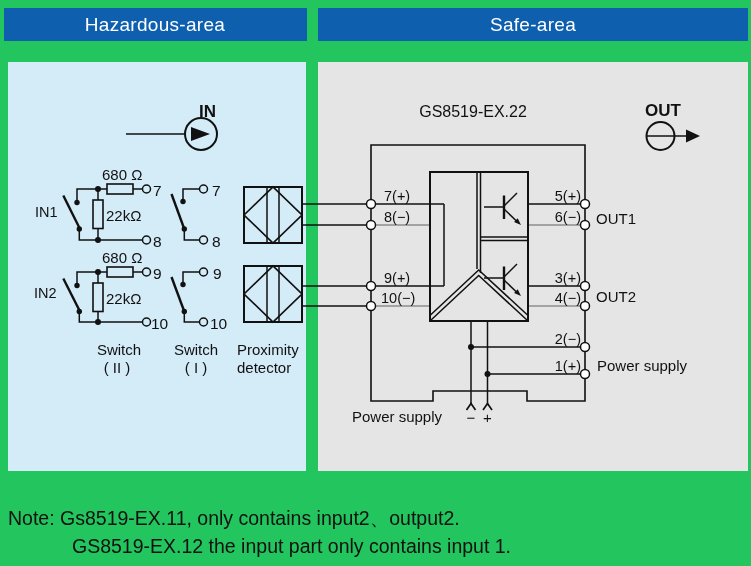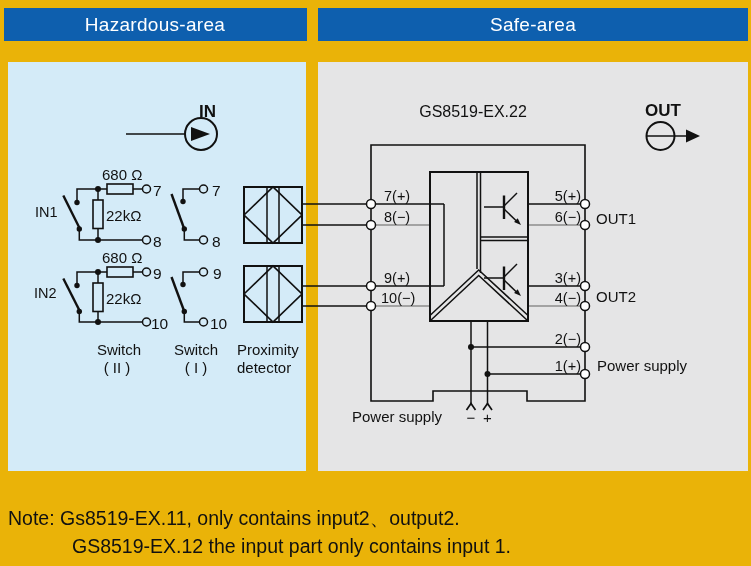--- a/index.html
+++ b/index.html
@@ -1,16 +1,16 @@
 <!DOCTYPE html>
 <html><head>
 <meta charset="utf-8">
 <style>
   html,body{margin:0;padding:0;background:#fff;}
-  .screen{position:relative;width:751px;height:566px;background:#eab308;font-family:"Liberation Sans",sans-serif;overflow:hidden;}
+  .screen{position:relative;width:751px;height:566px;background:#22c55e;font-family:"Liberation Sans",sans-serif;overflow:hidden;}
   svg{position:absolute;left:0;top:0;}
   text{font-family:"Liberation Sans","DejaVu Sans",sans-serif;fill:#111111;}
   .hdr{font-size:19px;fill:#ffffff;letter-spacing:.3px;}
   .big{font-size:16px;}
   .io{font-size:17px;font-weight:700;}
   .lbl{font-size:14.5px;}
   .num{font-size:15.5px;}
   .cap{font-size:15px;}
   .note{font-size:19.5px;}
   .w{stroke:#111111;stroke-width:1.5;fill:none;}

